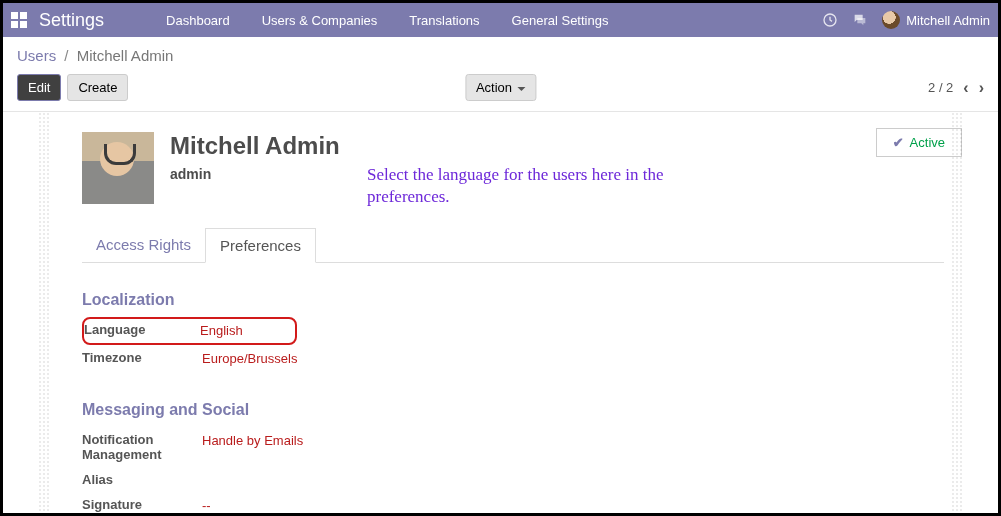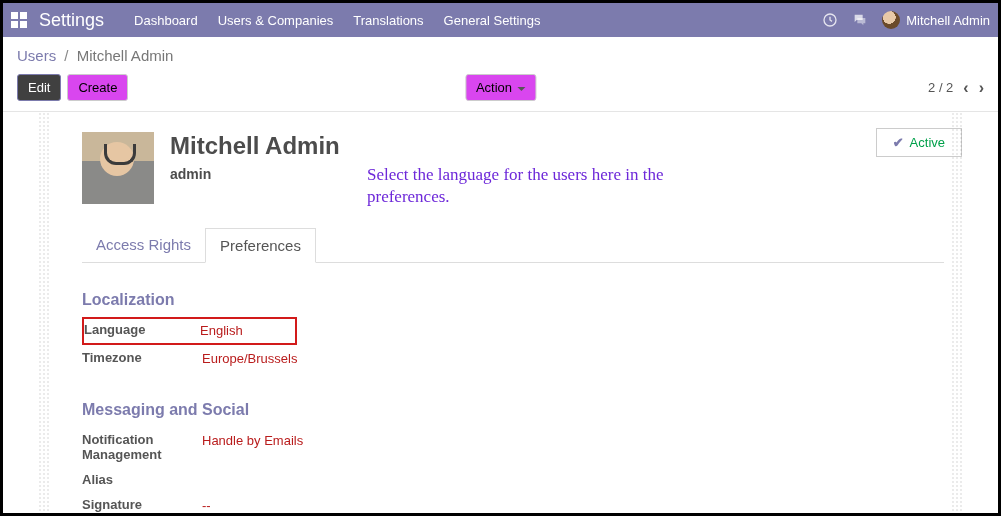--- a/index.html
+++ b/index.html
@@ -35,22 +35,23 @@
     margin-right: 12px;
   }
   .apps-icon span { background: #fff; }
   .brand {
     font-size: 18px;
     margin-right: 30px;
     font-weight: 400;
   }
   .topnav {
     display: flex;
-    gap: 20px;
+    gap: 32px;
     flex: 1;
+    margin-left: 32px;
   }
   .topnav a {
     color: #fff;
     text-decoration: none;
     font-size: 13px;
     cursor: pointer;
   }
   .topright {
     display: flex;
     align-items: center;
@@ -82,21 +83,21 @@
   .controlbar {
     display: flex;
     align-items: center;
     padding: 4px 14px 10px;
     position: relative;
   }
   .btn {
     border: 1px solid #ccc;
     padding: 5px 10px;
     font-size: 13px;
-    background: #d946ef;
+    background: #e5e5e5;
     cursor: pointer;
     border-radius: 3px;
   }
   .btn-primary {
     background: #404040;
     color: #fff;
     border-color: #7c7bad;
     margin-right: 6px;
   }
   .action-dd {
@@ -227,20 +228,21 @@
     color: #7c7bad;
     font-size: 16px;
     font-weight: 700;
     margin: 28px 0 8px;
   }
   .field-row {
     display: flex;
     align-items: flex-start;
     padding: 5px 0;
     font-size: 13px;
+    border-radius: 8px;
   }
   .field-label {
     width: 120px;
     font-weight: 700;
     color: #555;
   }
   .field-value {
     color: #b91c1c;
     line-height:1.4;
   }

